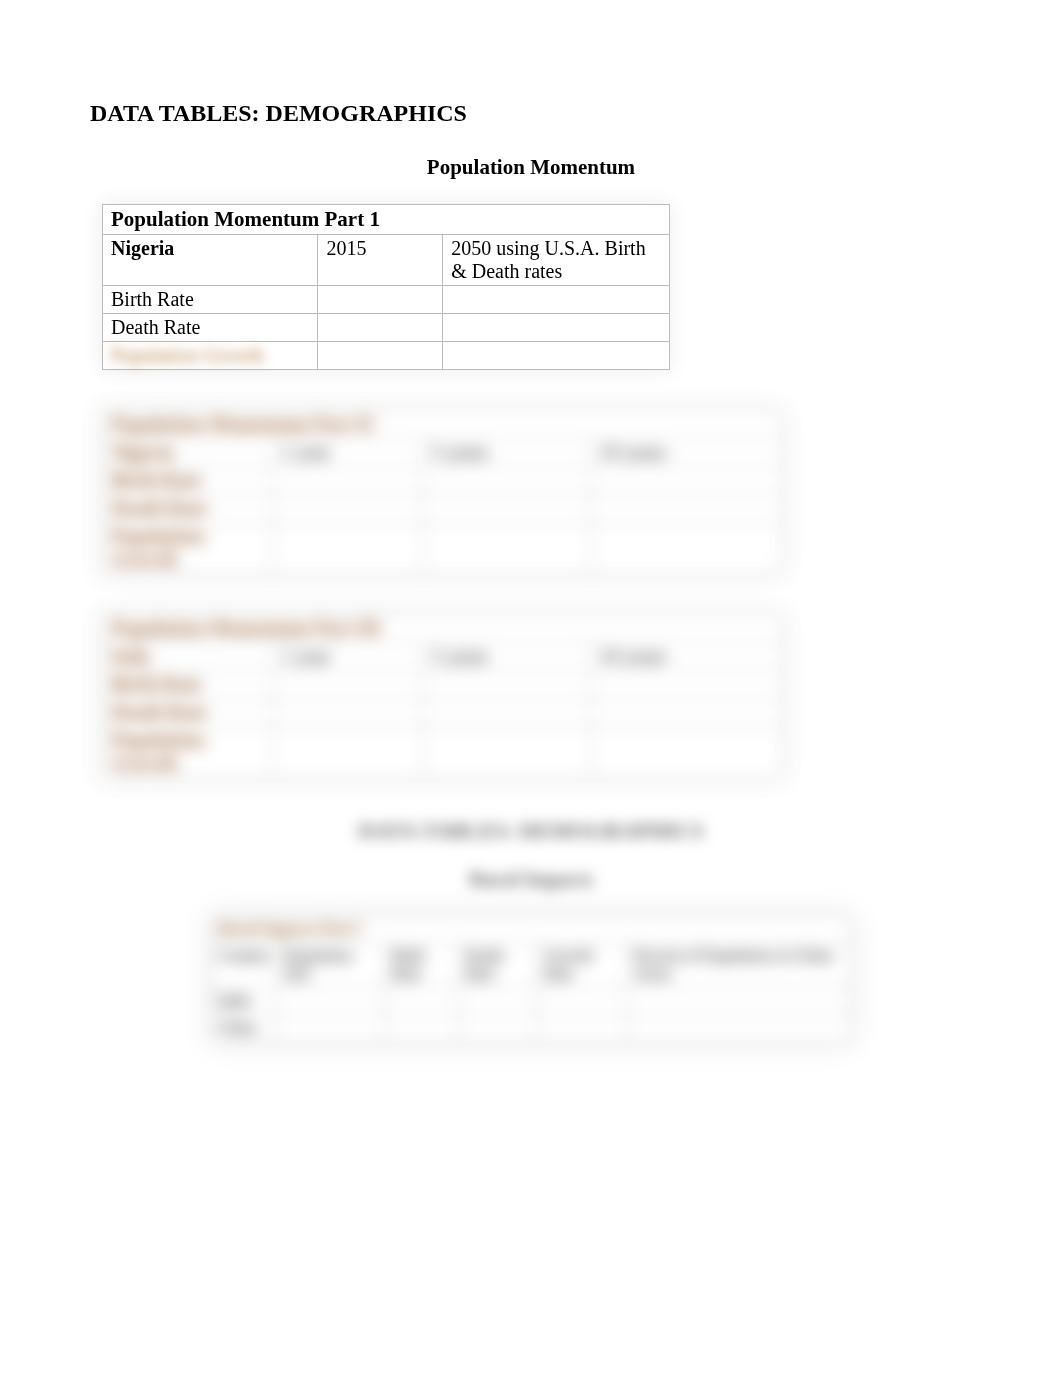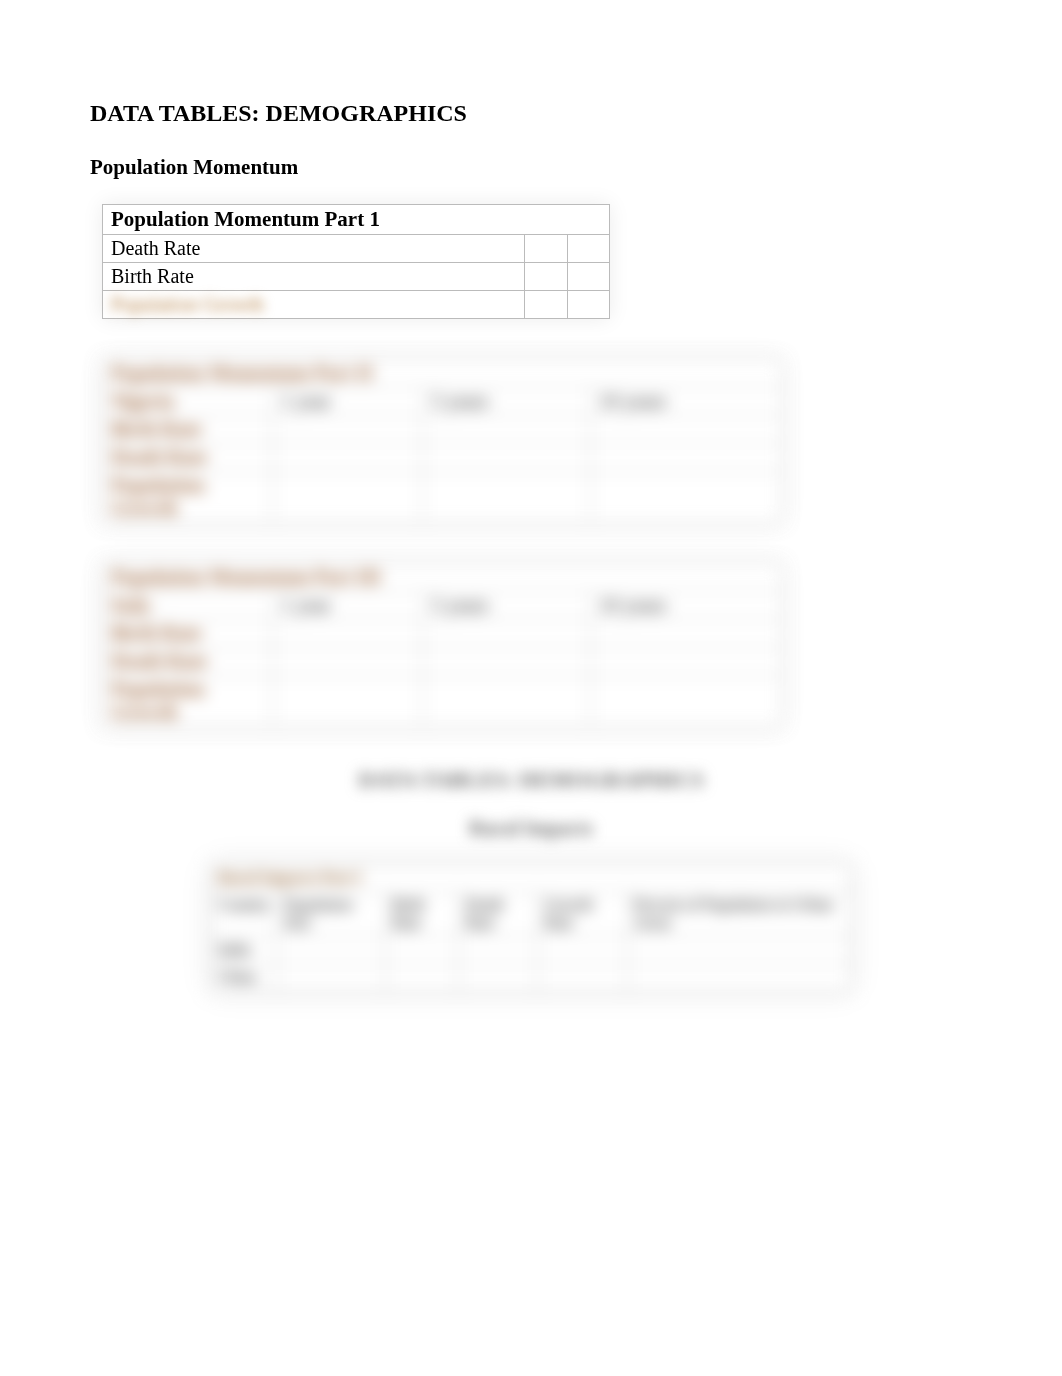--- a/index.html
+++ b/index.html
@@ -15,40 +15,41 @@
       padding: 100px 90px 40px 90px;
       color: #000;
     }
     .main-title {
       text-align: left;
       font-size: 24px;
       font-weight: bold;
       margin-bottom: 28px;
     }
     .sub-title {
+      text-align: center;
       font-size: 21px;
       font-weight: bold;
       margin-bottom: 24px;
     }
     table {
       border-collapse: collapse;
       background: #fff;
       margin-bottom: 40px;
       box-shadow: 0 0 20px rgba(0,0,0,0.08);
     }
     td, th {
       border: 1px solid #bbb;
       padding: 2px 8px;
       font-size: 20px;
       text-align: left;
       vertical-align: top;
       font-weight: normal;
     }
     .table1 {
-      width: 508px;
+      width: 568px;
       margin-left: 12px;
     }
     .table1 .title-cell {
       font-weight: bold;
       font-size: 21px;
     }
     .table1 .col-a { width: 190px; }
     .table1 .col-b { width: 110px; }
     .table1 .col-c { width: 200px; }
     .table1 .nigeria-cell { font-weight: bold; }
@@ -108,26 +109,31 @@
 
 <div class="main-title">DATA TABLES: DEMOGRAPHICS</div>
 <div class="sub-title">Population Momentum</div>
 
 <table class="table1">
   <tbody>
       <tr>
     <td class="title-cell" colspan="3">Population Momentum Part 1</td>
   </tr>
   <tr>
-    <td>Death Rate</td>
-    <td></td>
-    <td></td>
+    <td class="col-a nigeria-cell">Nigeria</td>
+    <td class="col-b">2015</td>
+    <td class="col-c">2050 using U.S.A. Birth &amp; Death rates</td>
   </tr>
   <tr>
     <td>Birth Rate</td>
+    <td></td>
+    <td></td>
+  </tr>
+  <tr>
+    <td>Death Rate</td>
     <td></td>
     <td></td>
   </tr>
   <tr style="filter: blur(6px); color:#b17a3a;">
     <td>Population Growth</td>
     <td></td>
     <td></td>
   </tr>
 </tbody>
   </table>

